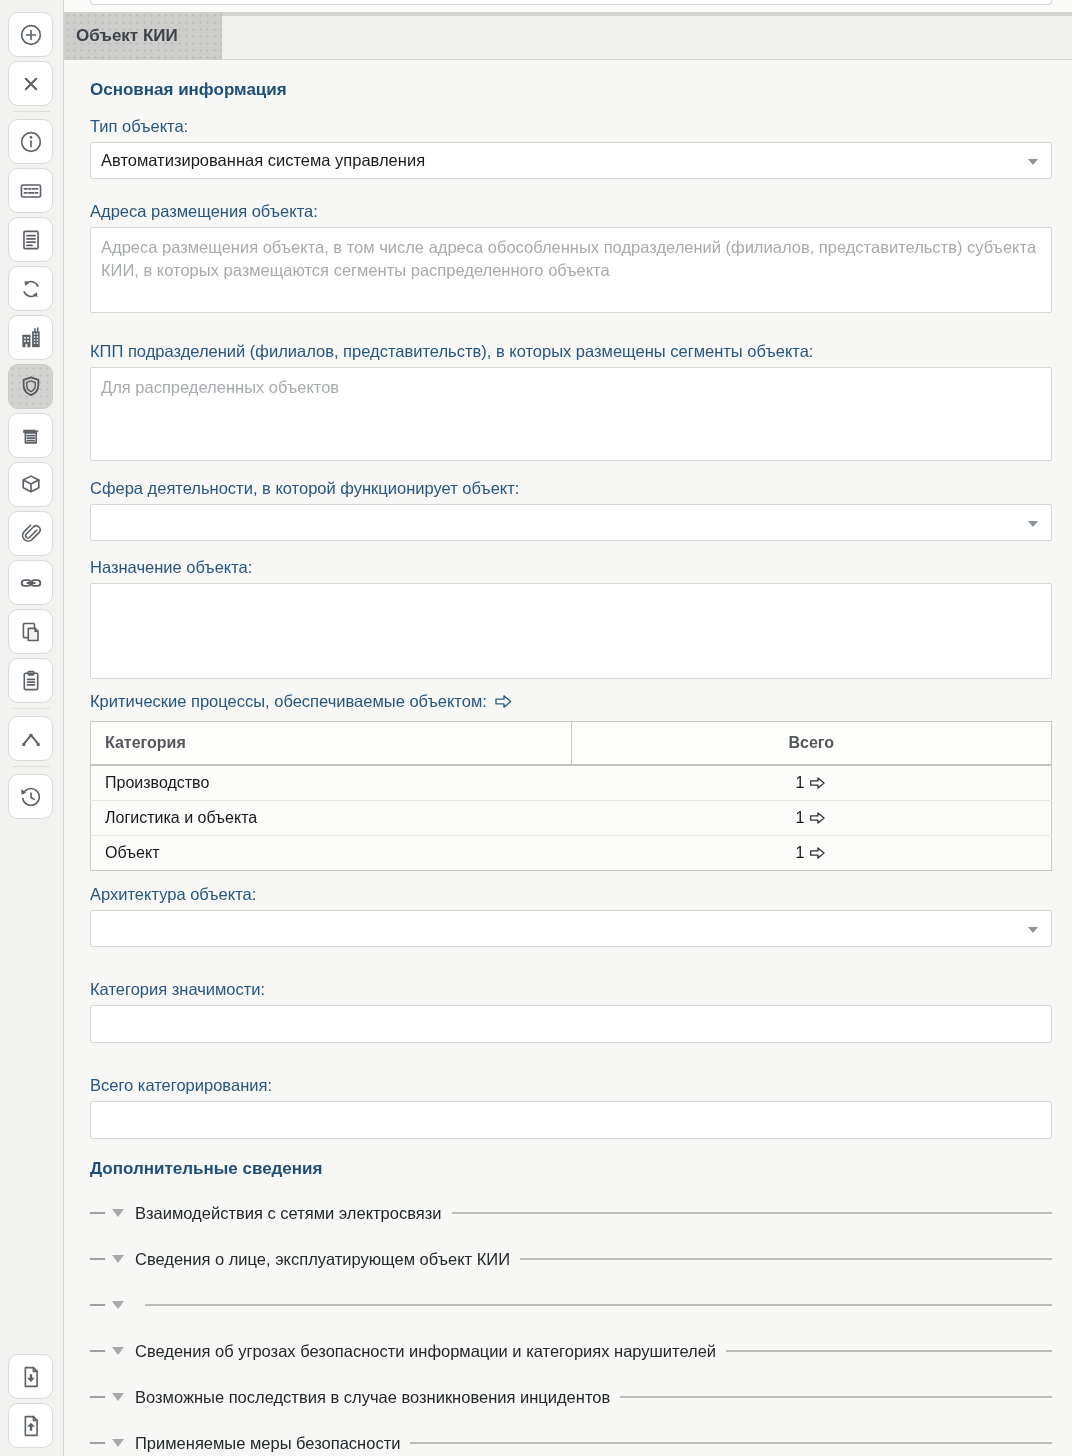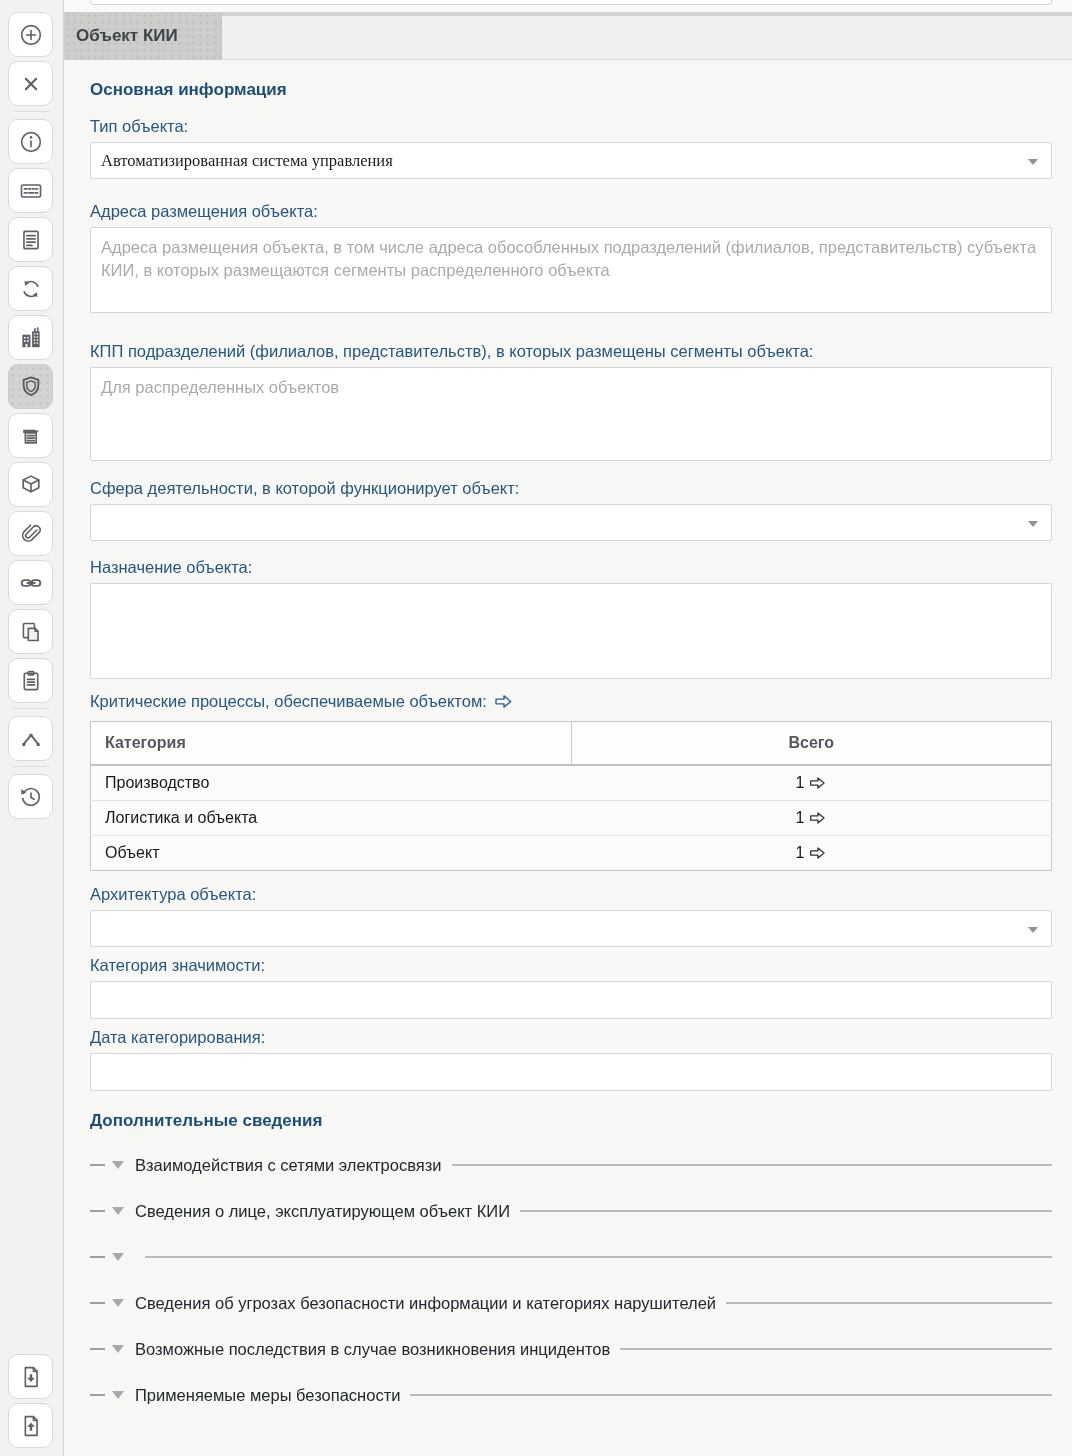--- a/index.html
+++ b/index.html
@@ -49,26 +49,26 @@
     padding-left:12px; cursor:pointer;
     background-color:#cdcdcb;
     background-image:radial-gradient(circle,#bebebc 1px,transparent 1.1px);
     background-size:7px 7px;
   }
   .tab span { font-size:17px; font-weight:bold; color:#3e4449; }
   .content { padding:20px 20px 0 26px; }
   .sec-title { font-size:17px; font-weight:bold; color:#1d4e78; line-height:20px; }
   .lbl { font-size:16.5px; color:#27567f; line-height:20px; margin-top:22px; display:flex; align-items:center; gap:7px; }
   .mt16 { margin-top:16px; } .mt17 { margin-top:17px; } .mt28 { margin-top:28px; }
-  .mt13 { margin-top:13px; } .mt20 { margin-top:8px; } .mt12 { margin-top:12px; }
+  .mt13 { margin-top:13px; } .mt20 { margin-top:32px; } .mt12 { margin-top:12px; }
   .select {
     margin-top:6px; height:37px; background:#fff;
     border:1px solid #d7d7d5; border-radius:2px;
     display:flex; align-items:center; padding:0 34px 0 10px;
-    position:relative; cursor:pointer;font-family:Liberation Serif, serif;
+    position:relative; cursor:pointer;
   }
   .sel-val { font-size:16.5px; color:#1c1c1c; white-space:nowrap; overflow:hidden; }
   .caret {
     position:absolute; right:13px; top:50%; margin-top:-2px;
     width:0; height:0; border-left:5px solid transparent; border-right:5px solid transparent;
     border-top:6px solid #8b949b;
   }
   .ta, .inp {
     display:block; width:100%; margin-top:6px; background:#fff;
     border:1px solid #d7d7d5; border-radius:2px;
@@ -320,21 +320,21 @@
 
     <div class="lbl mt13">Архитектура объекта:</div>
     <div class="select">
       <span class="sel-val"></span>
       <span class="caret"></span>
     </div>
 
     <div class="lbl mt20">Категория значимости:</div>
     <input class="inp" style="">
 
-    <div class="lbl mt20">Дата категорирования:</div>
+    <div class="lbl mt20">Всего категорирования:</div>
     <input class="inp" style="">
 
     <h2 class="sec-title mt12" style="margin-top:20px">Дополнительные сведения</h2>
 
     <div class="secrow">
       <span class="dash"></span>
       <span class="tri"></span>
       <span class="seclabel">Взаимодействия с сетями электросвязи</span>
       <span class="rule"></span>
     </div>

